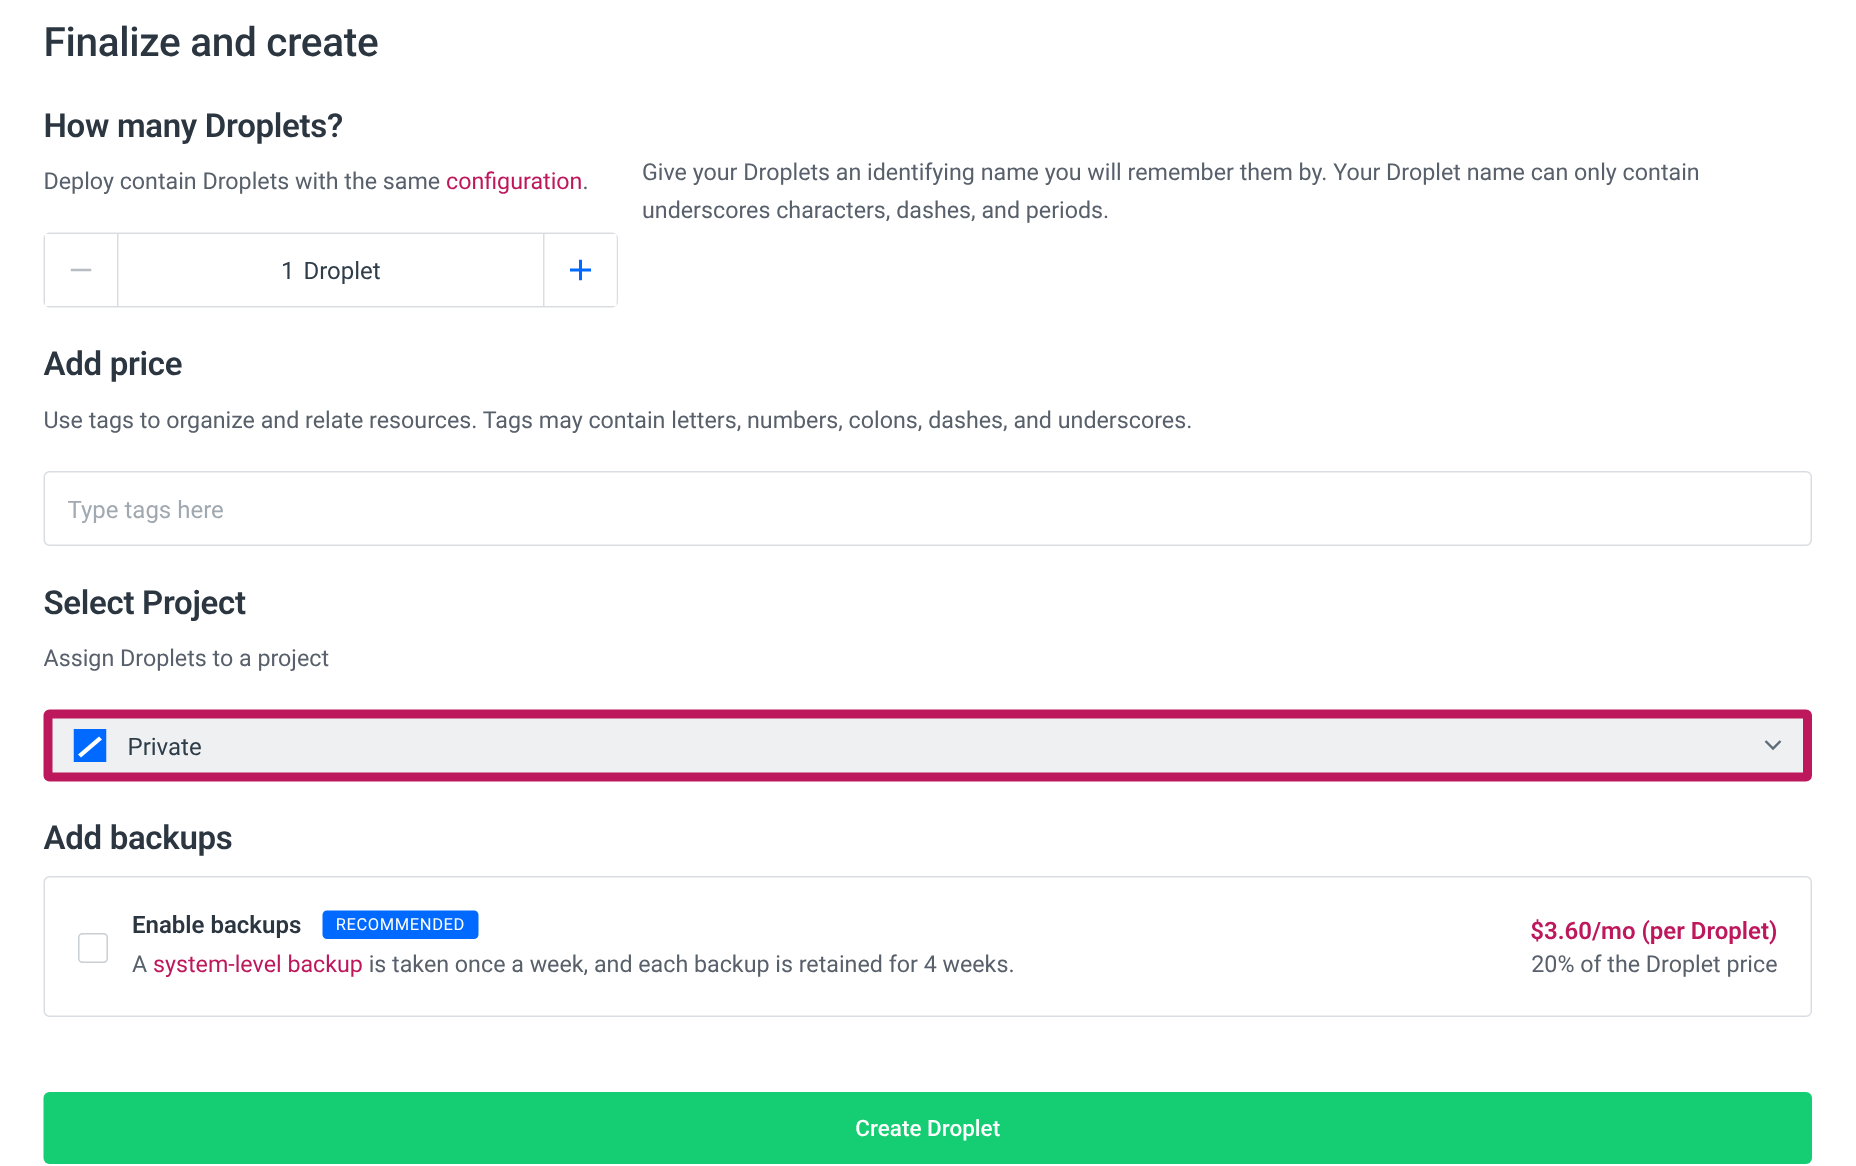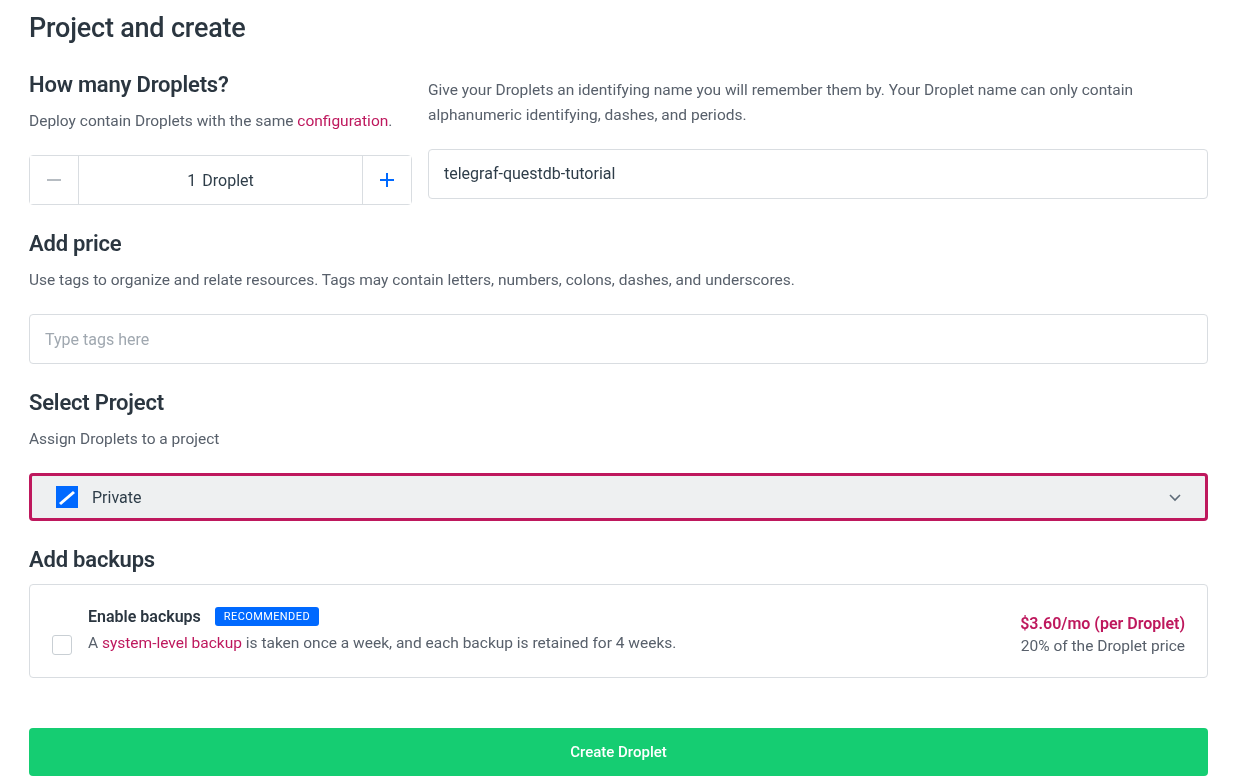--- a/index.html
+++ b/index.html
@@ -108,23 +108,23 @@
     }
     .section {
       margin-bottom: 26px;
     }
     .project-select {
       display: flex;
       align-items: center;
       width: 100%;
       height: 48px;
       background: #eef0f1;
-      border: 3px solid #be185d;
-      border-radius: 4px;
-      padding: 0 24px;
+      border: 6px solid #be185d;
+      border-radius: 4px;
+      padding: 0 14px;
       cursor: pointer;
       position: relative;
     }
     .project-icon {
       width: 22px;
       height: 22px;
       margin-right: 14px;
       flex-shrink: 0;
     }
     .project-name {
@@ -134,21 +134,21 @@
     }
     .chevron {
       color: #5e6b78;
       font-size: 14px;
     }
     .backup-card {
       border: 1px solid #d9dde1;
       border-radius: 4px;
       padding: 22px 22px;
       display: flex;
-      align-items: flex-end;
+      align-items: center;
     }
     .checkbox {
       width: 20px;
       height: 20px;
       border: 1px solid #c9cfd4;
       border-radius: 3px;
       margin-right: 16px;
       flex-shrink: 0;
       margin-top: 1px;
       background: #fff;
@@ -209,21 +209,21 @@
       cursor: pointer;
       margin-top: 24px;
       font-family: inherit;
     }
   </style>
 </head>
 <body>
 
 
 
-<h1 class="page-title">Project and create</h1>
+<h1 class="page-title">Finalize and create</h1>
 
 <div class="two-col">
   <div class="col-left">
     <h2 class="section-heading">How many Droplets?</h2>
     <p class="section-desc">
       <span>Deploy contain Droplets with the same </span><a class="inline-link">configuration</a><span>.</span>
     </p>
     <div class="qty-stepper">
       <button class="qty-btn minus">
         <svg width="14" height="2" viewBox="0 0 14 2">
@@ -237,22 +237,21 @@
       <button class="qty-btn plus">
         <svg width="14" height="14" viewBox="0 0 14 14">
             <rect x="6" y="0" width="2" height="14" fill="#0069ff"></rect>
             <rect x="0" y="6" width="14" height="2" fill="#0069ff"></rect>
           </svg>
       </button>
     </div>
   </div>
 
   <div class="col-right">
-    <p class="section-desc">Give your Droplets an identifying name you will remember them by. Your Droplet name can only contain alphanumeric identifying, dashes, and periods.</p>
-    <input type="text" class="text-input" value="telegraf-questdb-tutorial" style="">
+    <p class="section-desc">Give your Droplets an identifying name you will remember them by. Your Droplet name can only contain underscores characters, dashes, and periods.</p>
   </div>
 </div>
 
 <div class="section">
   <h2 class="section-heading">Add price</h2>
   <p class="section-desc">Use tags to organize and relate resources. Tags may contain letters, numbers, colons, dashes, and underscores.</p>
   <input type="text" class="text-input" placeholder="Type tags here" style="">
 </div>
 
 <div class="section">

